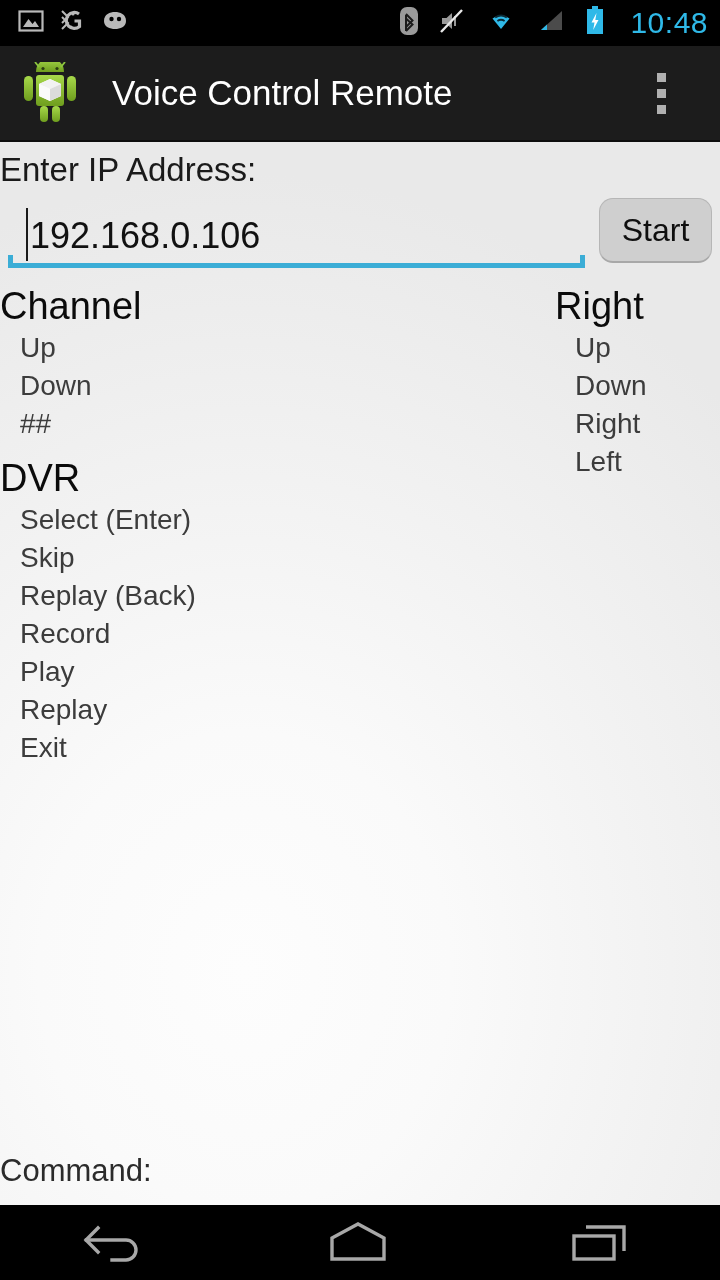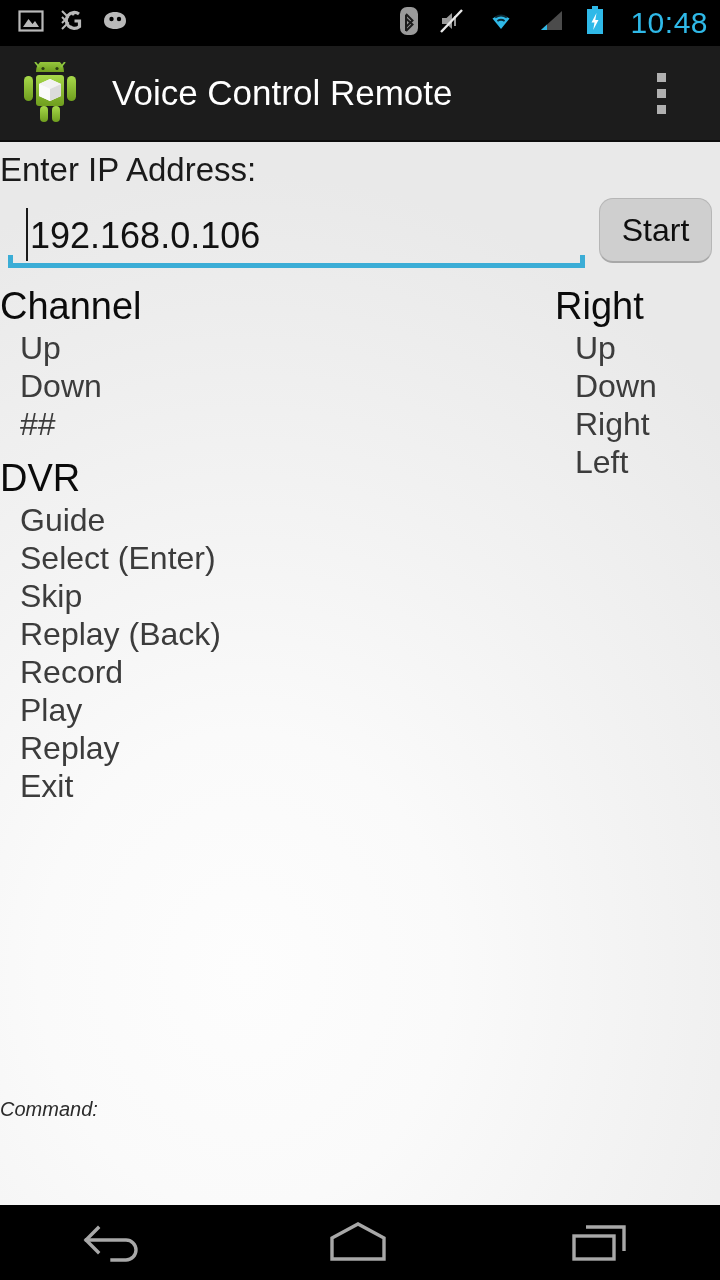--- a/index.html
+++ b/index.html
@@ -153,35 +153,34 @@
     width:165px;
   }
   .sec-head{
     font-size:38px;
     color:#0b0b0b;
     line-height:46px;
     white-space:nowrap;
   }
   .sec-list{ list-style:none; }
   .sec-item{
-    font-size:32px;
+    font-size:28px;
     color:#3c3c3c;
     line-height:38px;
     padding-left:20px;
     white-space:nowrap;
   }
   .gap-dvr{ height:12px; }
 
   .command-label{
     position:absolute;
-    left:0; top:956px;
-    font-size:20px;
+    left:0; top:1011px;
+    font-size:31px;
     color:#2b2b2b;
     white-space:nowrap;
-    font-style:italic;
   }
 
   
   .navbar{
     position:absolute;
     left:0; top:1205px;
     width:720px; height:75px;
     background:#000000;
     display:flex; align-items:center; justify-content:space-around;
   }
@@ -304,21 +303,20 @@
     <div class="col-left">
       <div class="sec-head">Channel</div>
       <ul class="sec-list">
         <li class="sec-item">Up</li>
         <li class="sec-item">Down</li>
         <li class="sec-item">##</li>
       </ul>
       <div class="gap-dvr"></div>
       <div class="sec-head">DVR</div>
       <ul class="sec-list">
-        <li class="sec-item">Guide</li>
         <li class="sec-item">Select (Enter)</li>
         <li class="sec-item">Skip</li>
         <li class="sec-item">Replay (Back)</li>
         <li class="sec-item">Record</li>
         <li class="sec-item">Play</li>
         <li class="sec-item">Replay</li>
         <li class="sec-item">Exit</li>
       </ul>
     </div>
 

